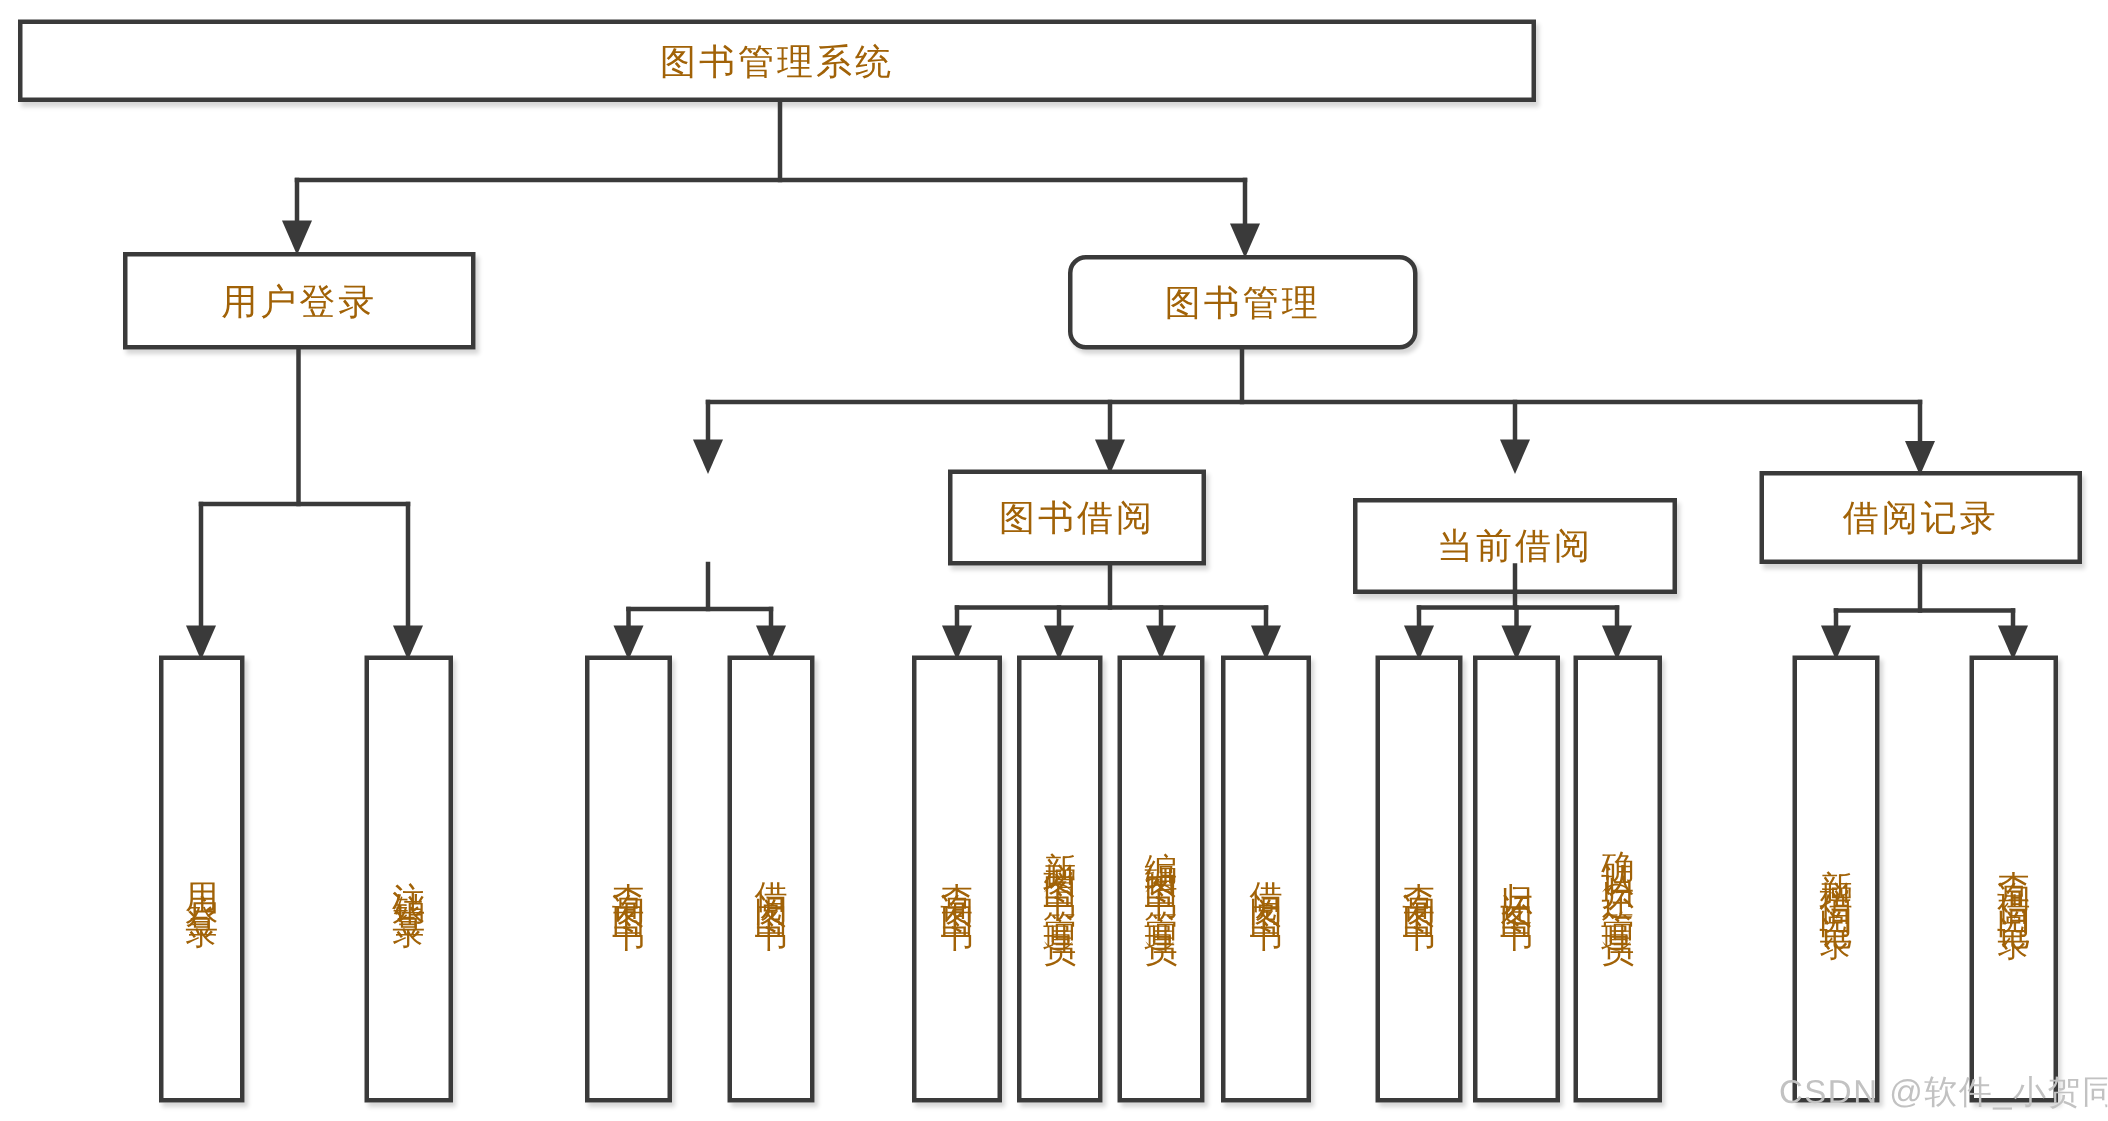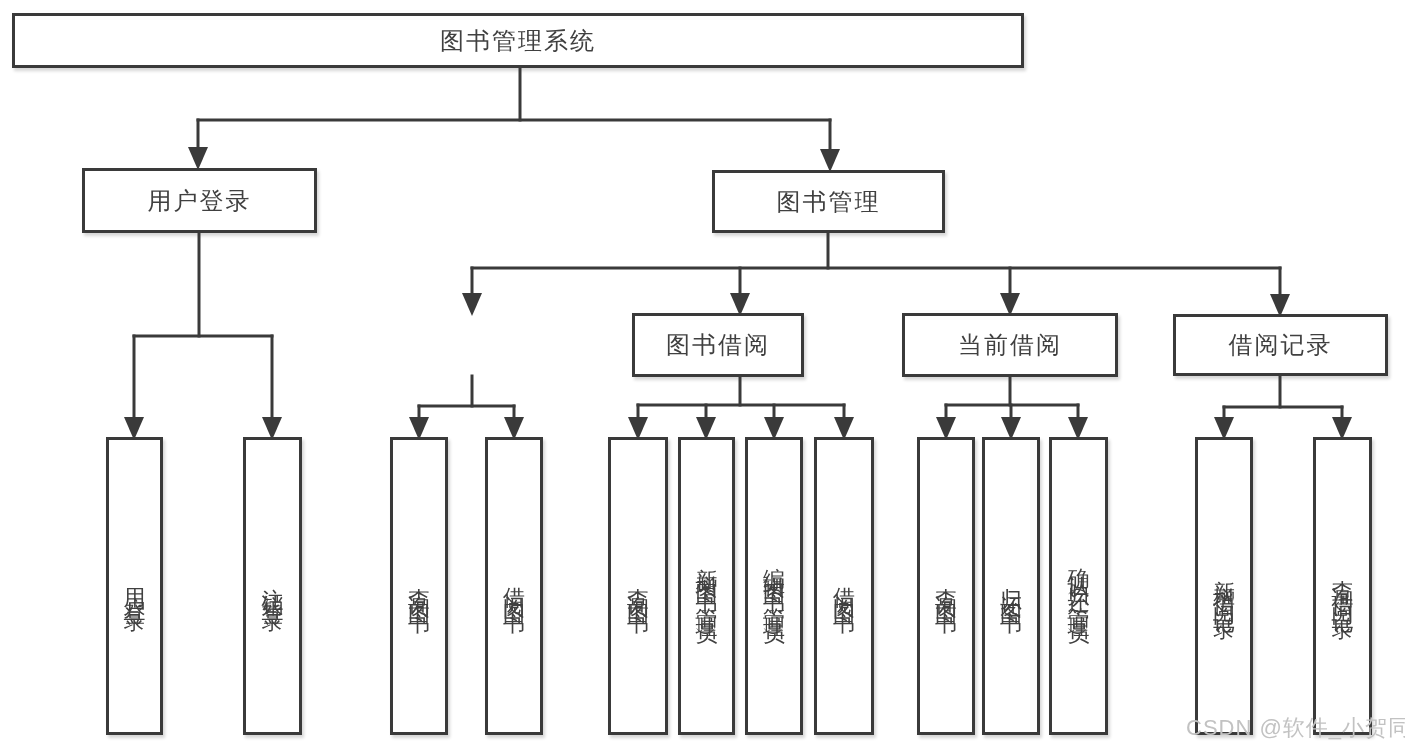--- a/index.html
+++ b/index.html
@@ -8,21 +8,21 @@
     width:1405px; height:747px;
     background:#ffffff;
     font-family:"Liberation Sans","DejaVu Sans",sans-serif;
     overflow:hidden;
   }
   .box {
     position:absolute;
     box-sizing:border-box;
     background:#ffffff;
     border:3px solid #3a3a3a;
-    color:#404040;
+    color:#a16207;
     display:flex;
     align-items:center;
     justify-content:center;
     box-shadow:2px 3px 3px rgba(0,0,0,0.16);
     z-index:2;
   }
   .h-box {
     font-size:24px;
     letter-spacing:2px;
     white-space:nowrap;
@@ -51,24 +51,24 @@
   }
 </style>
 </head>
 <body>
 
 <div id="canvas">
 
   <div class="box h-box" style="left:12px;top:13px;width:1012px;height:55px;">图书管理系统</div>
 
   <div class="box h-box" style="left:82px;top:168px;width:235px;height:65px;">用户登录</div>
-  <div class="box h-box" style="left:712px;top:170px;width:233px;height:63px;">图书管理</div>
+  <div class="box h-box" style="left:712px;top:170px;width:233px;height:63px;border-radius:12px;">图书管理</div>
 
   <div class="box h-box" style="left:632px;top:313px;width:172px;height:64px;">图书借阅</div>
-  <div class="box h-box" style="left:902px;top:313px;width:216px;height:64px;">当前借阅</div>
+  <div class="box h-box" style="left:902px;top:332px;width:216px;height:64px;">当前借阅</div>
   <div class="box h-box" style="left:1173px;top:314px;width:215px;height:62px;">借阅记录</div>
 
   <div class="box v-box" style="left:106px;top:437px;width:57px;height:298px;">用户登录</div>
   <div class="box v-box" style="left:243px;top:437px;width:59px;height:298px;">注销登录</div>
 
   <div class="box v-box" style="left:390px;top:437px;width:58px;height:298px;">查询图书</div>
   <div class="box v-box" style="left:485px;top:437px;width:58px;height:298px;">借阅图书</div>
 
   <div class="box v-box" style="left:608px;top:437px;width:60px;height:298px;">查询图书</div>
   <div class="box v-box" style="left:678px;top:437px;width:57px;height:298px;">新增图书（管理员）</div>

